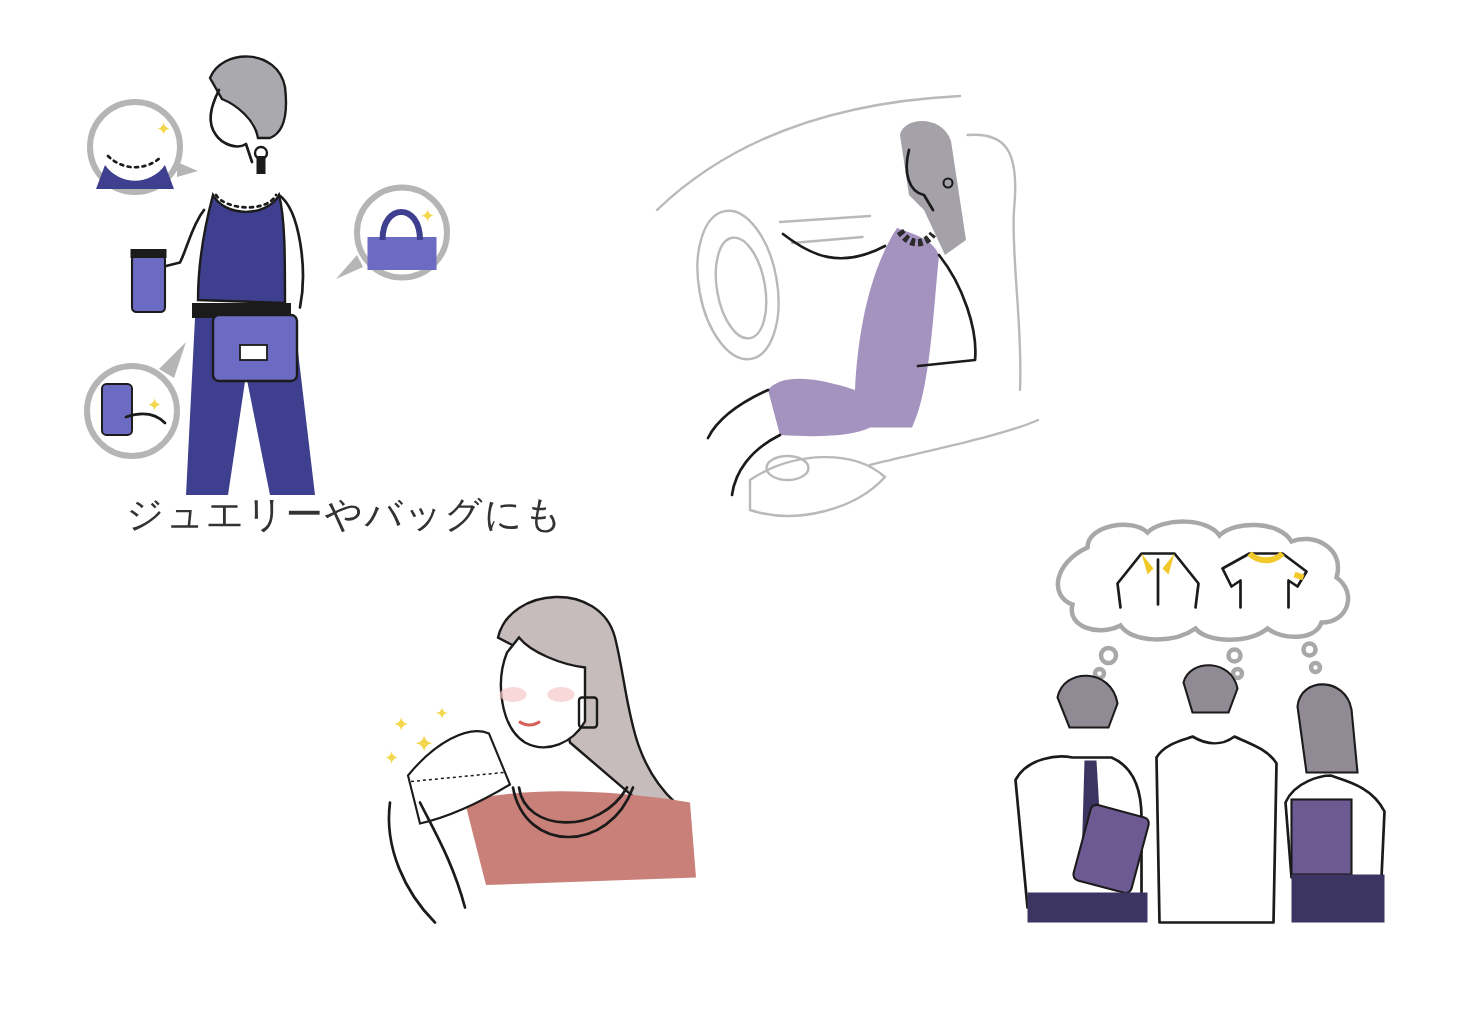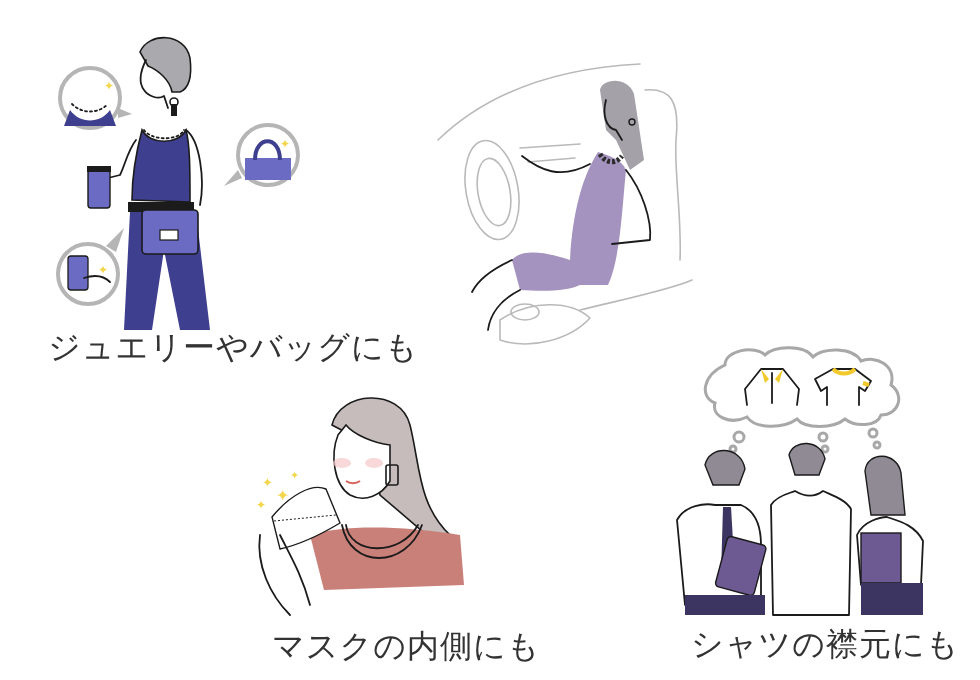--- a/index.html
+++ b/index.html
@@ -1,21 +1,21 @@
 <!DOCTYPE html>
 <html><head>
 <meta charset="utf-8">
 <style>
   html, body { margin: 0; padding: 0; background: #ffffff; }
   body { width: 980px; height: 680px; position: relative; overflow: hidden;
          font-family: "DejaVu Serif", "Liberation Serif", serif; }
   .panel { position: absolute; }
   .panel svg { position: absolute; left: 0; top: 0; overflow: visible; }
-  .caption { position: absolute; font-size: 32px; color: #333333; letter-spacing: 1px;
-             white-space: nowrap; font-weight: normal; }
+  .caption { position: absolute; font-size: 25px; color: #333333; letter-spacing: 1px;
+             white-space: nowrap; font-weight: normal; margin-left: 36px; }
   .ink { fill: none; stroke: #1b1b1b; stroke-width: 1.8; stroke-linecap: round; stroke-linejoin: round; }
   .grey { fill: none; stroke: #b9b9b9; stroke-width: 1.6; stroke-linecap: round; stroke-linejoin: round; }
   .bubble { fill: #ffffff; stroke: #a8a8a8; stroke-width: 3; }
 </style>
 </head>
 <body>
 
 <div class="panel" style="left:40px;top:30px;width:280px;height:340px;">
   <svg width="280" height="340" viewBox="0 0 280 340">
 
@@ -115,21 +115,20 @@
     <path d="M24,136 L86,130" stroke="#1b1b1b" stroke-width="1" stroke-dasharray="2 2" fill="none"></path>
 
     <path class="ink" d="M10,150 C6,180 20,210 40,230"></path>
     <path class="ink" d="M30,150 C40,170 52,190 60,220"></path>
 
     <text x="12" y="102" fill="#f2d64b" font-size="13">✦</text>
     <text x="26" y="116" fill="#f2d64b" font-size="16">✦</text>
     <text x="6" y="124" fill="#f2d64b" font-size="12">✦</text>
     <text x="40" y="94" fill="#f2d64b" font-size="11">✦</text>
   </svg>
-  <div class="caption" style="left:22px;top:240px;">マスクの内側にも</div>
 </div>
 
 <div class="panel" style="left:665px;top:345px;width:280px;height:320px;">
   <svg width="280" height="270" viewBox="0 0 280 270">
 
     <path class="bubble" d="M60,20 C60,5 90,0 100,10 C110,0 140,0 148,12 C158,2 188,2 196,16 C210,10 232,20 226,40 C240,50 234,70 216,70 C212,82 190,82 180,74 C168,84 140,84 132,74 C118,84 90,84 82,72 C66,80 46,72 50,58 C34,52 38,30 60,20 Z"></path>
     <circle cx="74" cy="92" r="5" class="bubble" stroke-width="2"></circle>
     <circle cx="68" cy="104" r="3" class="bubble" stroke-width="2"></circle>
     <circle cx="158" cy="92" r="4" class="bubble" stroke-width="2"></circle>
     <circle cx="160" cy="104" r="3" class="bubble" stroke-width="2"></circle>
@@ -150,14 +149,13 @@
     <rect x="20" y="250" width="80" height="20" fill="#3c3562"></rect>
 
     <path d="M124,110 C128,94 156,94 160,114 L154,130 L130,130 Z" fill="#8f8a94" stroke="#1b1b1b" stroke-width="1.4"></path>
     <path class="ink" d="M106,160 C112,150 126,148 130,146 C140,152 150,152 158,146 C166,150 180,154 186,164 L184,270 L108,270 Z" fill="#ffffff"></path>
 
     <path d="M200,126 C202,106 232,106 236,128 L240,170 L206,170 Z" fill="#8f8a94" stroke="#1b1b1b" stroke-width="1.4"></path>
     <path class="ink" d="M192,190 C198,176 216,172 222,172 C234,176 250,180 258,196 L256,240 L196,240 Z" fill="#ffffff"></path>
     <rect x="196" y="188" width="40" height="50" fill="#6d5a93" stroke="#1b1b1b" stroke-width="1.4"></rect>
     <rect x="196" y="238" width="62" height="32" fill="#3c3562"></rect>
   </svg>
-  <div class="caption" style="left:26px;top:278px;">シャツの襟元にも</div>
 </div>
 
 </body></html>

